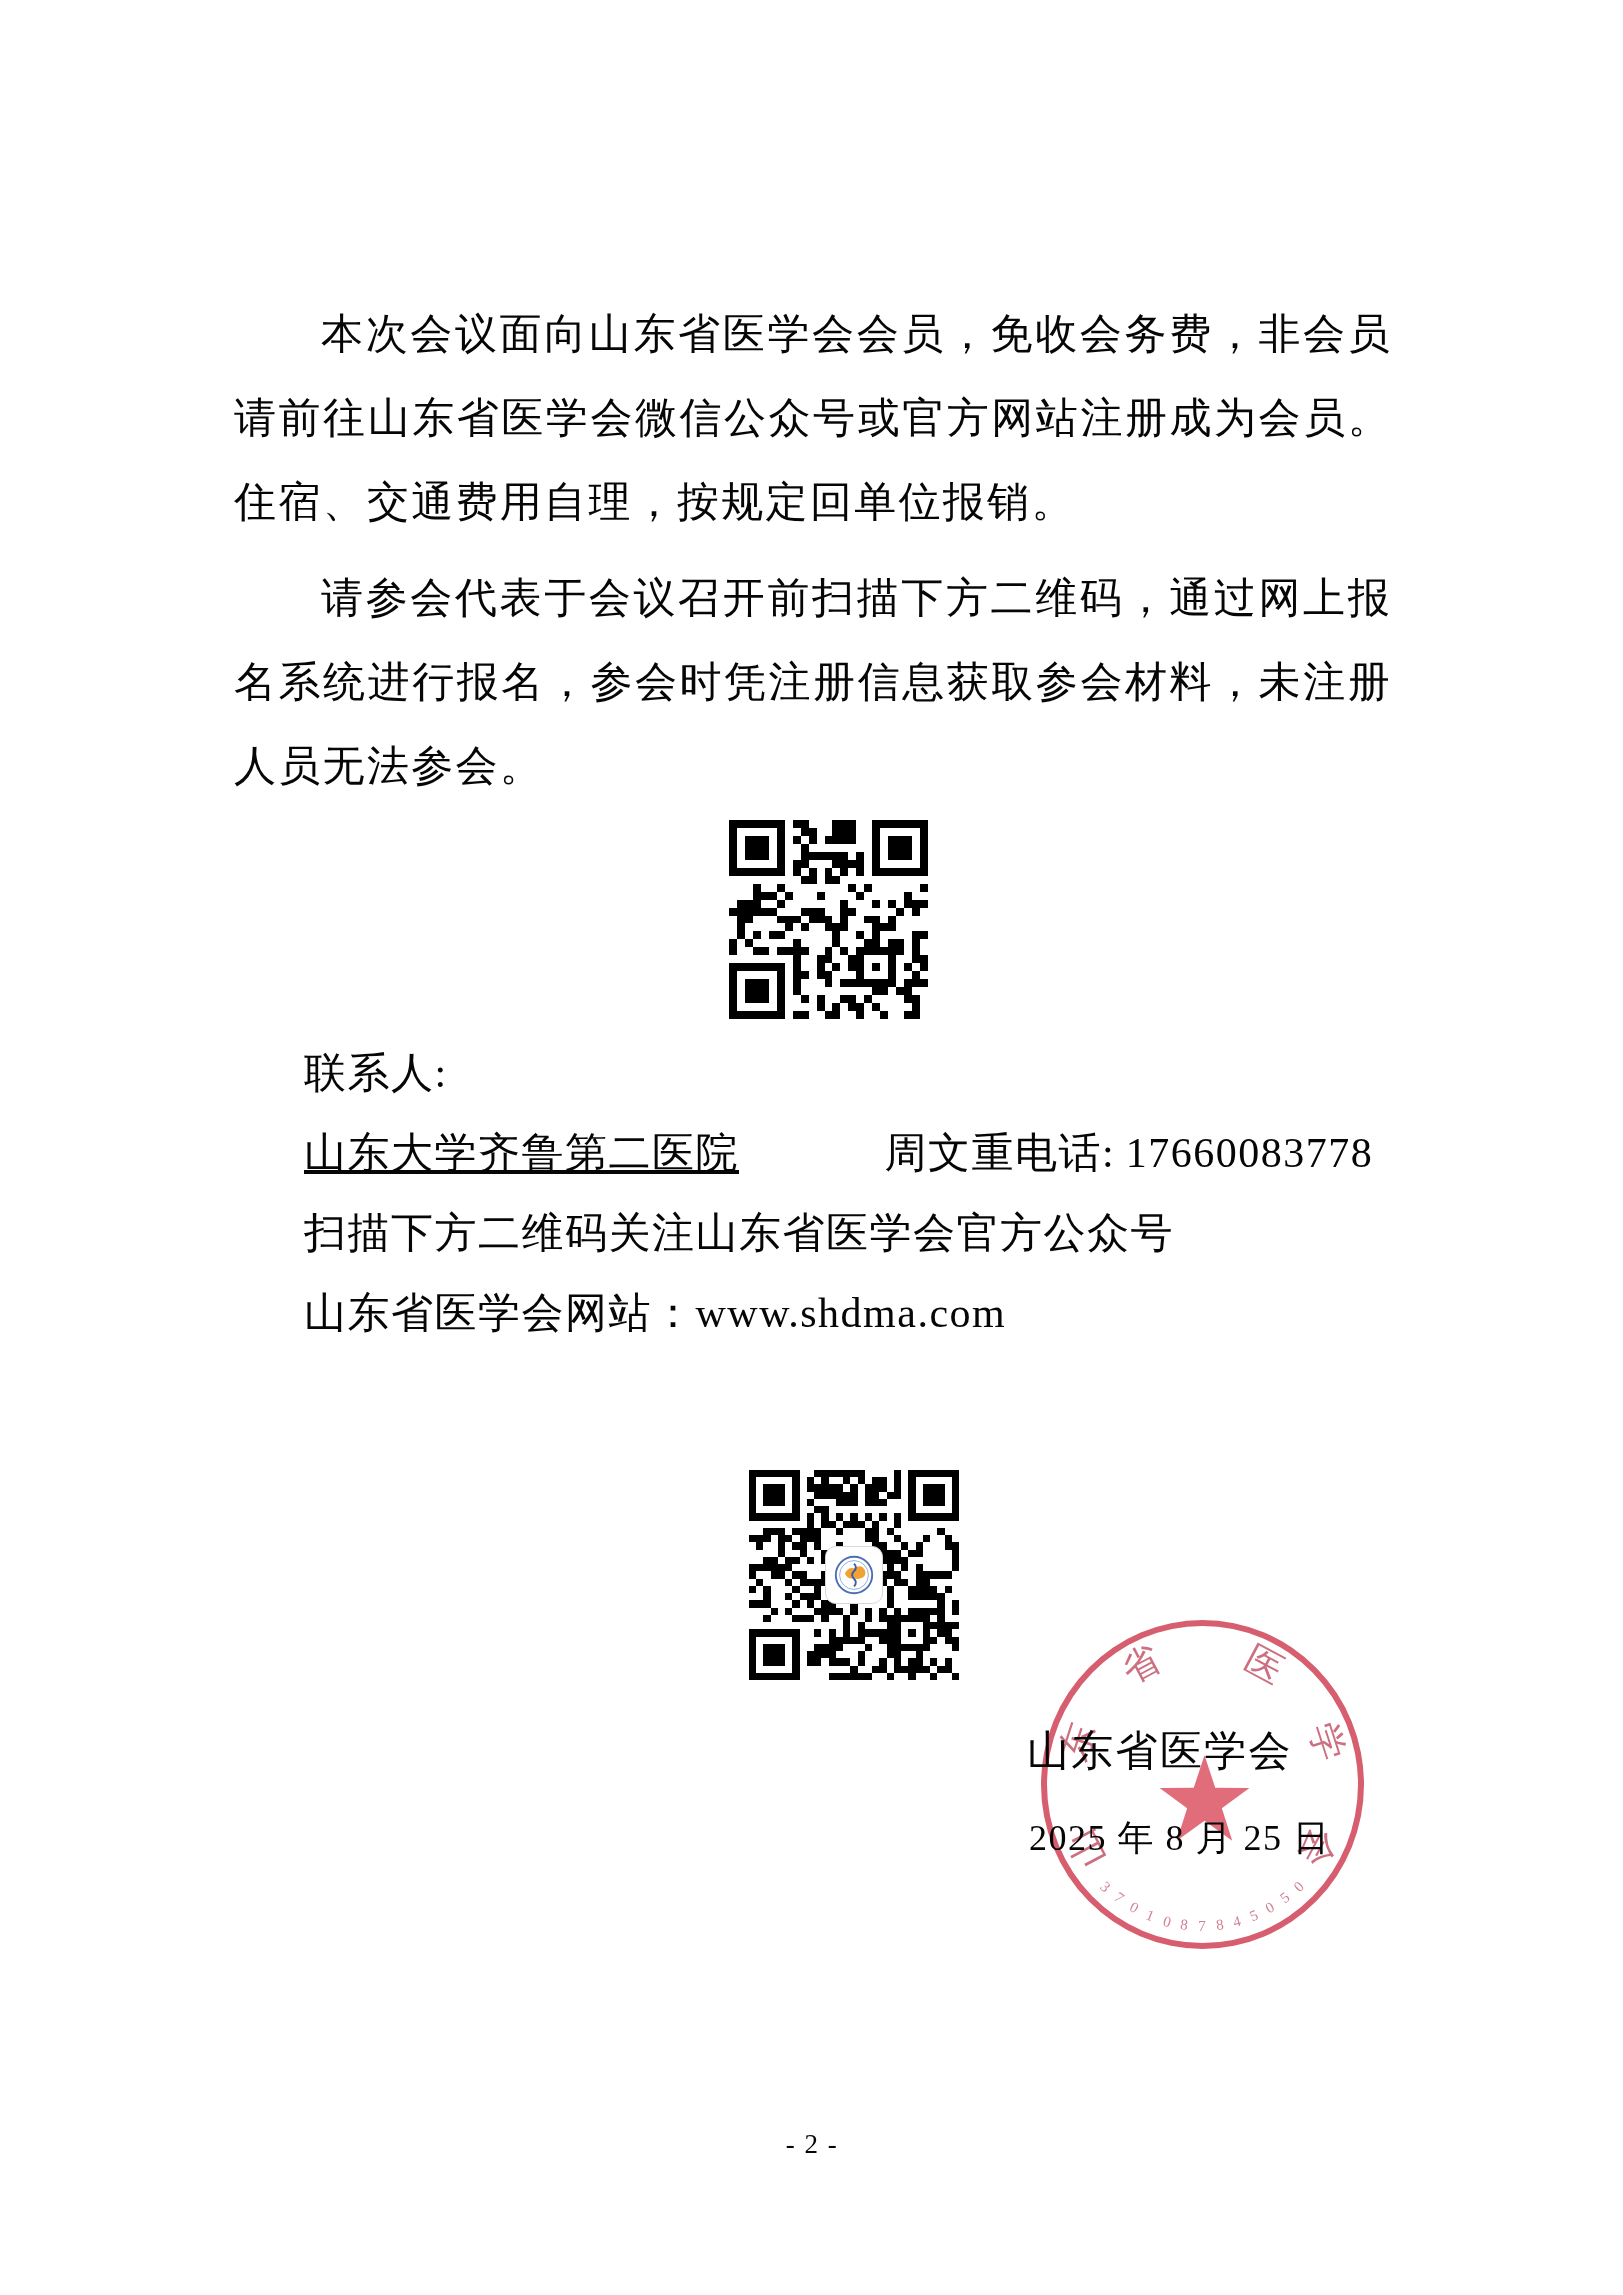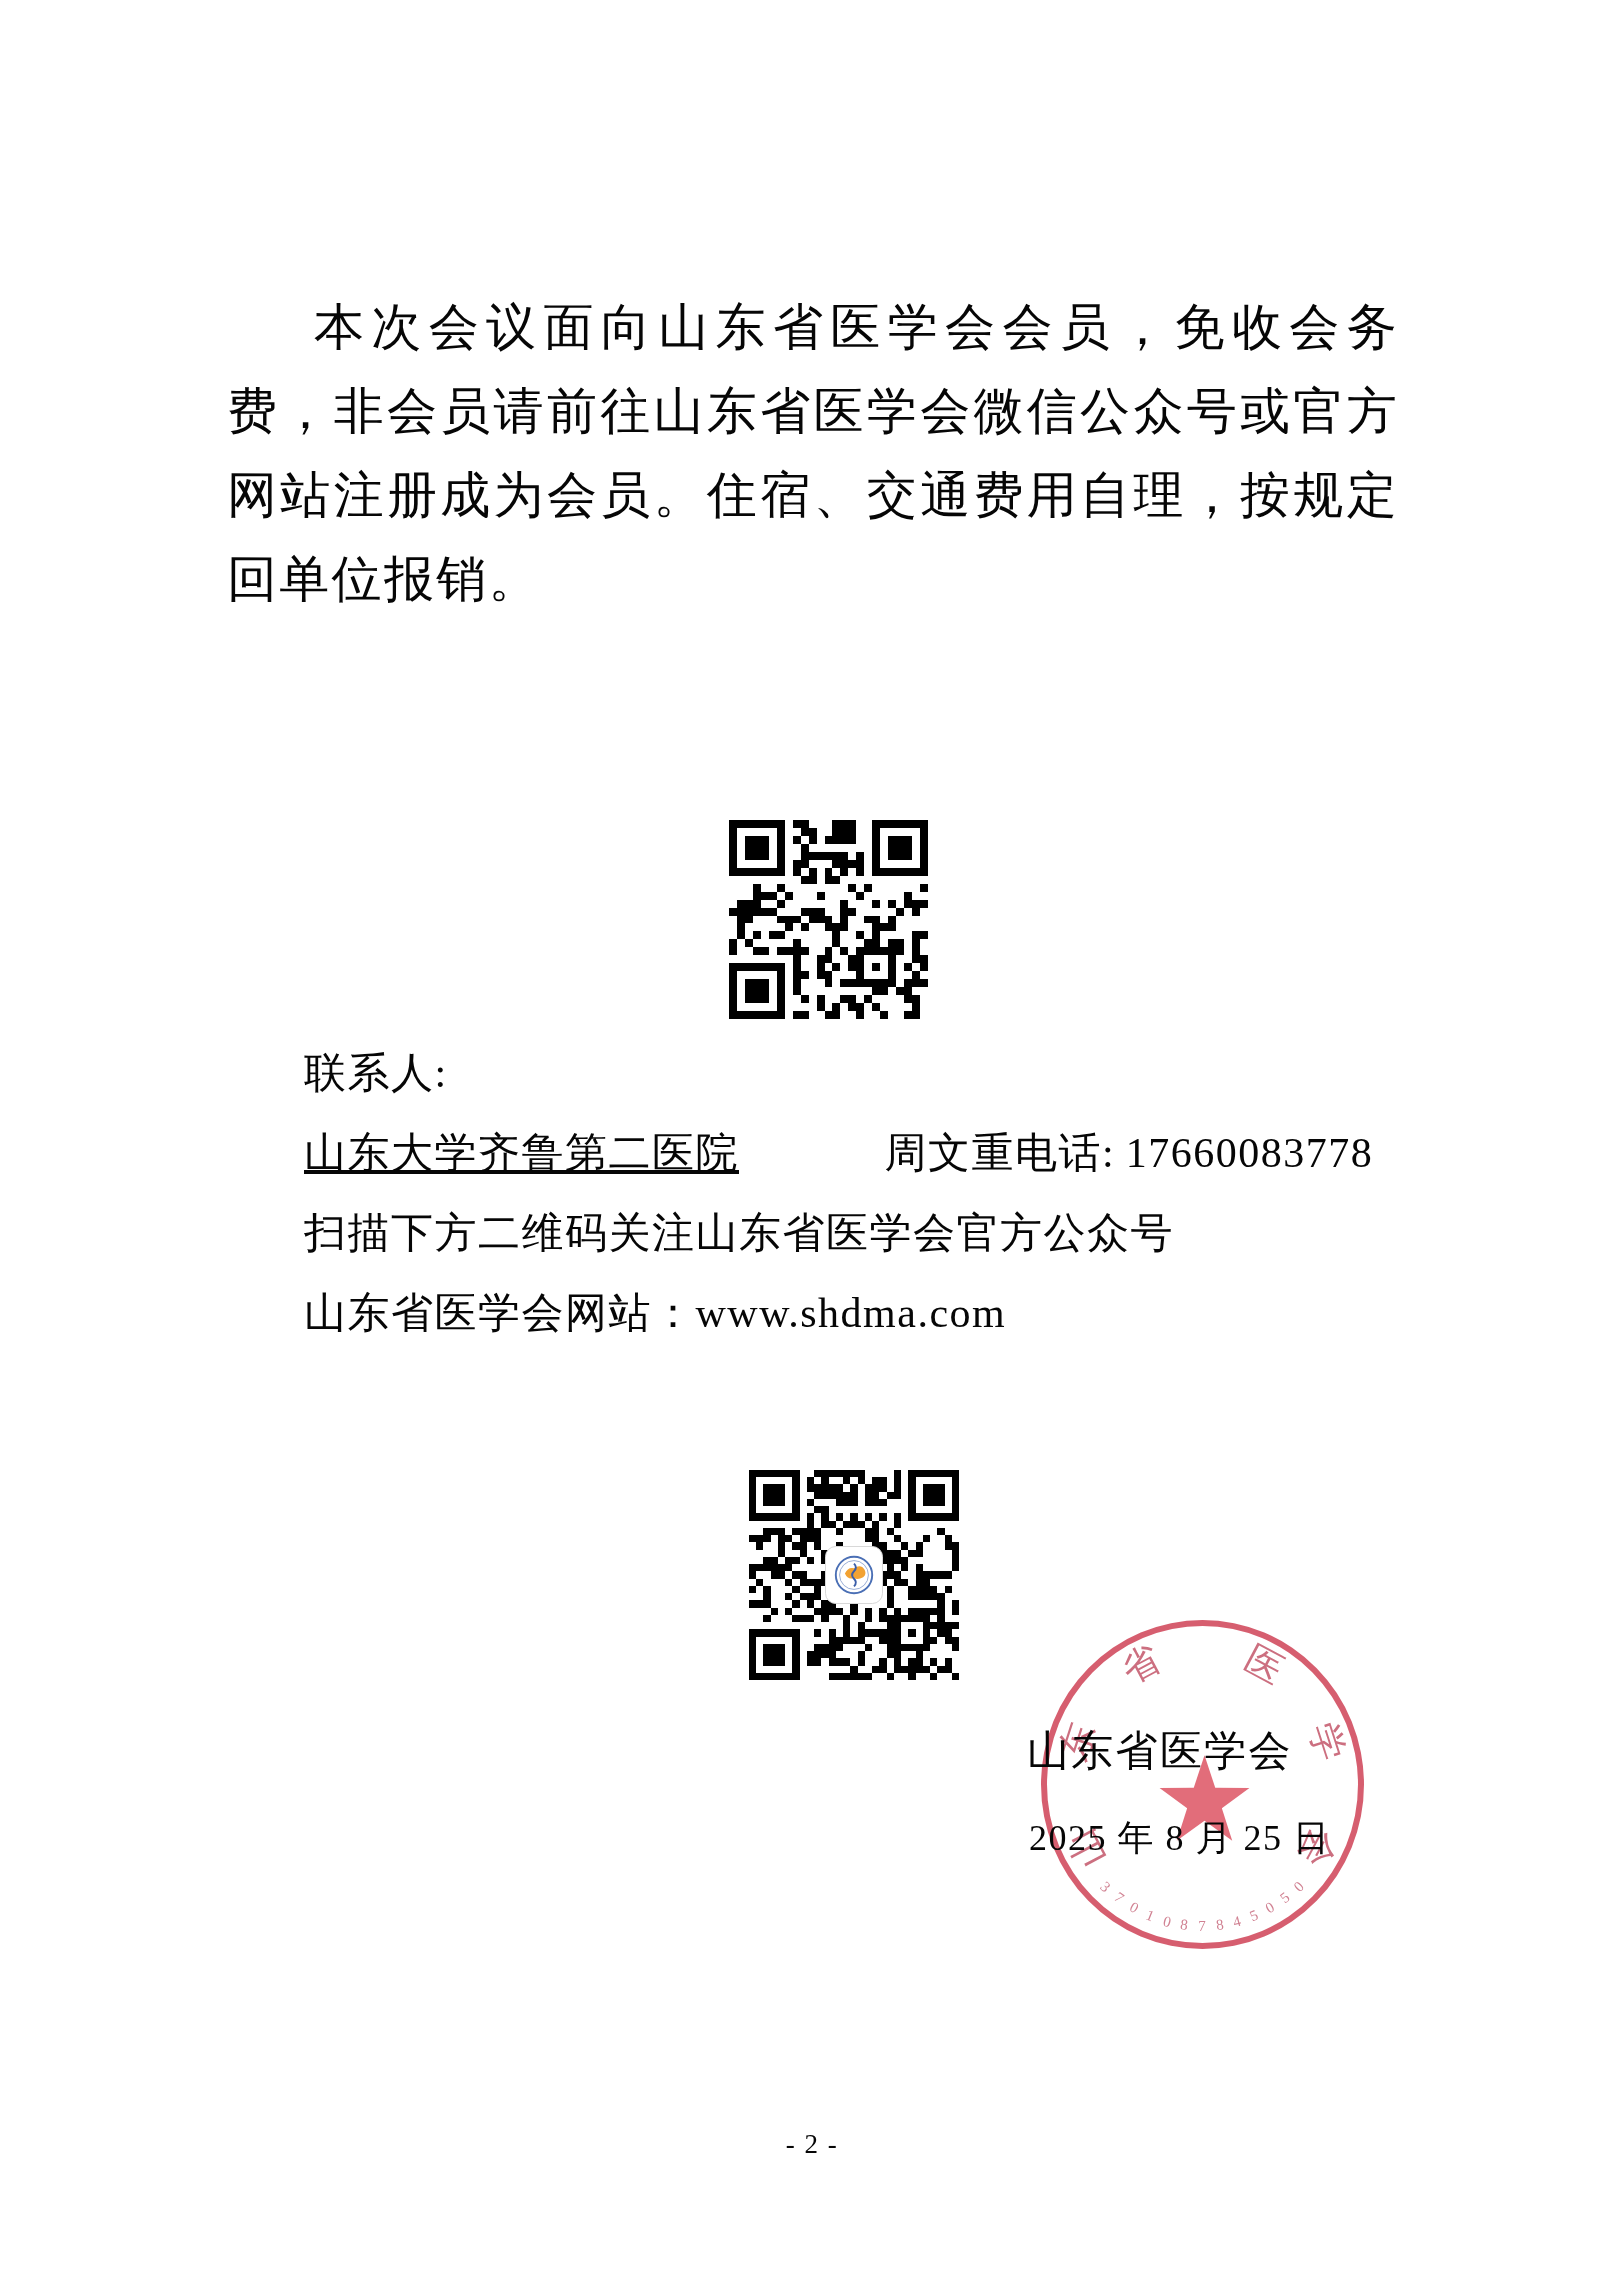--- a/index.html
+++ b/index.html
@@ -6,23 +6,23 @@
   .page{
     position:relative; width:1624px; height:2295px; background:#ffffff;
     font-family:"Liberation Serif","DejaVu Serif",serif; color:#060606;
     overflow:hidden; margin:0 auto;
   }
   
   .bodytext{
     position:absolute; left:222px; top:280px; width:1182px;
   }
   .para{
-    font-size:50px; line-height:84px; letter-spacing:2.3px;
+    font-size:42px; line-height:84px; letter-spacing:2.3px;
     text-align:justify; text-justify:inter-character;
-    text-indent:87px; margin:5px;
+    text-indent:87px; margin:12px;
   }
   .para + .para{ margin-top:6px; }
 
   
   .qr1{ position:absolute; left:729px; top:820px; width:199px; height:199px; }
   .qr2{ position:absolute; left:749px; top:1470px; width:210px; height:210px; }
   .qr2-logo{
     position:absolute; left:50%; top:50%; transform:translate(-50%,-50%);
     width:58px; height:58px; background:#fff; border:1.5px solid #d8d8d8;
     border-radius:10.7px; display:flex; align-items:center; justify-content:center;
@@ -65,20 +65,21 @@
     text-align:center; font-size:27px; letter-spacing:1.5px;
   }
 </style>
 </head>
 <body>
 
 <div class="page">
 
   <div class="bodytext">
     <p class="para">本次会议面向山东省医学会会员，免收会务费，非会员请前往山东省医学会微信公众号或官方网站注册成为会员。住宿、交通费用自理，按规定回单位报销。</p>
+    <p class="para">请参会代表于会议召开前扫描下方二维码，通过网上报名系统进行报名，参会时凭注册信息获取参会材料，未注册人员无法参会。</p>
   </div>
 
   <div class="qr1">
     <svg id="qr-svg-1" width="199" height="199" viewBox="0 0 25 25" shape-rendering="crispEdges">
         <rect width="25" height="25" fill="#fff"></rect>
         <rect x="0" y="0" width="1" height="1" fill="#000"></rect>
         <rect x="1" y="0" width="1" height="1" fill="#000"></rect>
         <rect x="2" y="0" width="1" height="1" fill="#000"></rect>
         <rect x="3" y="0" width="1" height="1" fill="#000"></rect>
         <rect x="4" y="0" width="1" height="1" fill="#000"></rect>

